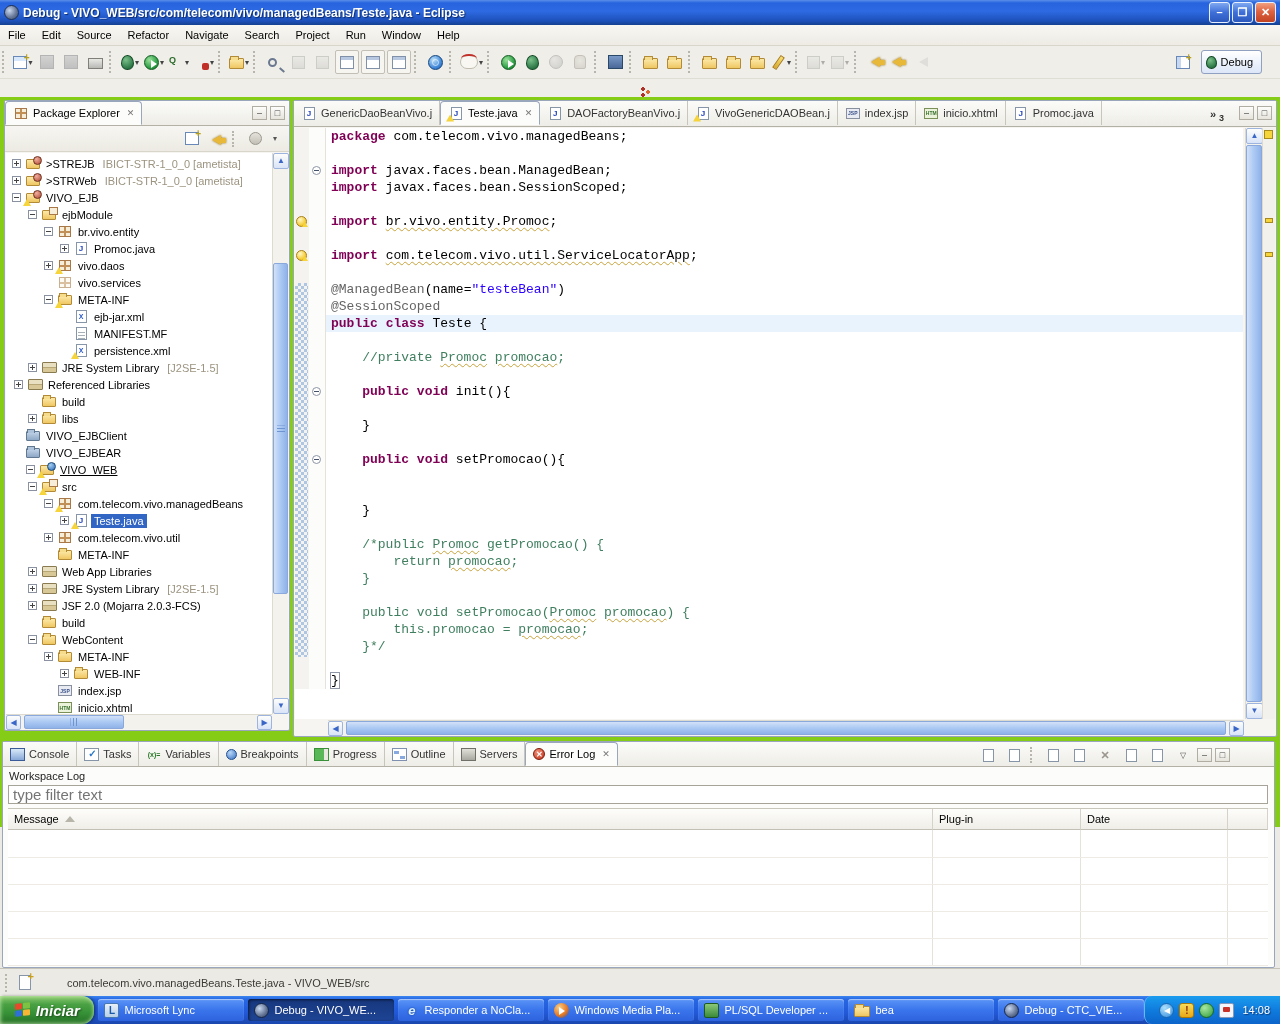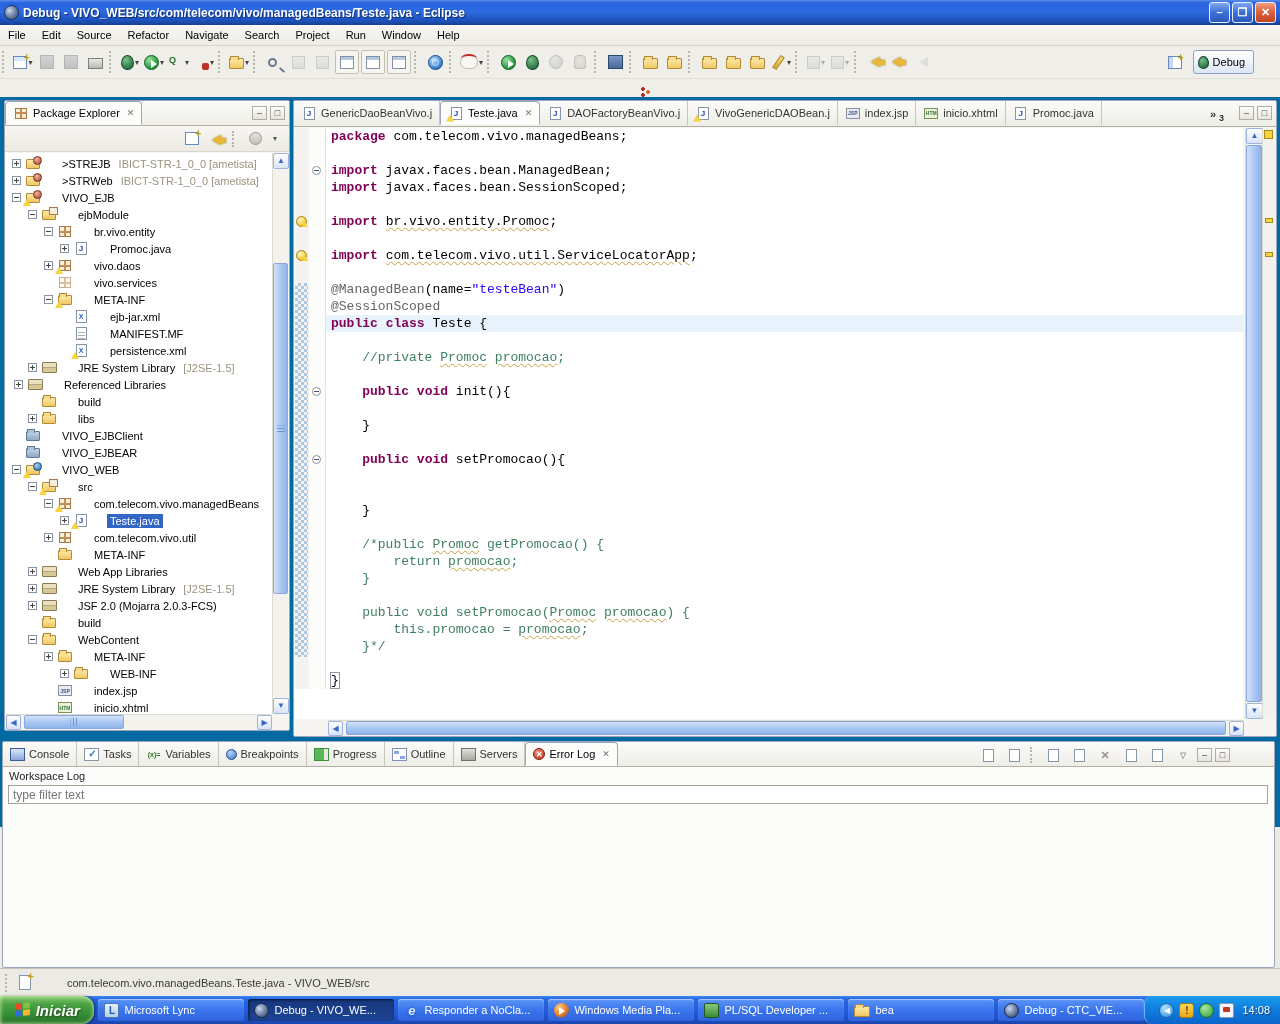--- a/index.html
+++ b/index.html
@@ -1,18 +1,18 @@
 <!DOCTYPE html>
 <html><head>
 <meta charset="utf-8">
 <style>
   *{box-sizing:border-box;margin:0;padding:0}
   html,body{width:1280px;height:1024px}
   body{font-family:"Liberation Sans",sans-serif;font-size:11px;color:#000;background:#ECEAE4;overflow:hidden}
-  #screen{position:relative;width:1280px;height:827px;background:#0369a1}
+  #screen{position:relative;width:1280px;height:827px;background:#84cc16}
   .abs{position:absolute}
 
   
   #titlebar{left:0;top:0;width:1280px;height:25px;
     background:linear-gradient(180deg,#5A8EE8 0%,#2663DE 12%,#2E6AE2 45%,#1C4FB8 85%,#15418F 100%);
     display:flex;align-items:center;padding:0 4px;color:#fff}
   #titlebar .ttl{font-size:12px;font-weight:bold;text-shadow:1px 1px 1px #0A2A6A;margin-left:4px;flex:1;white-space:nowrap;overflow:hidden}
   .winbtn{width:21px;height:21px;border-radius:3px;margin-left:2px;border:1px solid #E8F0FF;
     background:linear-gradient(180deg,#7FA8F0,#3E6FD8 50%,#2B58BC);display:flex;align-items:center;justify-content:center;
     color:#fff;font-size:11px;font-weight:bold;line-height:1}
@@ -79,21 +79,21 @@
   
   #pkgview{left:4px;top:100px;width:286px;height:631px}
   #pkgtools{height:26px;background:linear-gradient(180deg,#F7F6F2,#ECEAE2);border-bottom:1px solid #D8D5CA;display:flex;align-items:center;justify-content:flex-end;padding-right:8px;gap:4px}
   .vti{width:20px;height:20px;display:flex;align-items:center;justify-content:center;border:1px solid transparent;border-radius:2px;position:relative}
   #tree{position:absolute;left:1px;top:52px;right:17px;bottom:16px;background:#fff;overflow:hidden;padding-top:2px}
   .trow{display:flex;align-items:center;height:17px;white-space:nowrap}
   .texp{width:9px;height:9px;border:1px solid #8A92A2;background:#fff;flex:none;position:relative;margin-right:4px}
   .texp::before{content:"";position:absolute;left:1px;top:3px;width:5px;height:1px;background:#444}
   .texp.plus::after{content:"";position:absolute;left:3px;top:1px;width:1px;height:5px;background:#444}
   .texp.none{visibility:hidden}
-  .tlabel{padding:1px 3px;margin-left:18px}
+  .tlabel{padding:1px 3px;margin-left:2px}
   .trow.sel .tlabel{background:#3166C5;color:#fff}
   .textra{color:#9C9480;margin-left:5px}
   
   .ti{width:16px;height:15px;position:relative;flex:none;display:flex;align-items:center;justify-content:center}
   .ti.warn::after{content:"";position:absolute;left:-2px;bottom:-1px;width:8px;height:7px;background:#F6D43C;clip-path:polygon(50% 0,0 100%,100% 100%);filter:drop-shadow(0 0 1px #8A7410)}
   .ic-fold{width:14px;height:10px;background:linear-gradient(180deg,#FCE9A8,#EFC763);border:1px solid #B38A35;border-radius:1px;position:relative}
   .ic-fold::before{content:"";position:absolute;left:0;top:-3px;width:6px;height:3px;background:#F6DD8E;border:1px solid #B38A35;border-bottom:none}
   .ic-pkg{width:12px;height:11px;background:#F6EED8;border:1px solid #A87848;
     background-image:linear-gradient(#C09058,#C09058),linear-gradient(#C09058,#C09058);
     background-size:100% 2px,2px 100%;background-position:center,center;background-repeat:no-repeat}
@@ -168,21 +168,21 @@
   .bi-tasks::after{content:"\2713";position:absolute;left:3px;top:-1px;color:#2878C8;font-size:10px;font-weight:bold}
   .bi-vars{font-size:7px;font-weight:bold;color:#287828;display:flex;align-items:center;justify-content:center}
   .bi-bkpt{border-radius:50%;width:11px;height:11px;background:radial-gradient(circle at 35% 30%,#B8D8F8,#3870C0);border:1px solid #204E90;margin-top:1px}
   .bi-prog{background:linear-gradient(90deg,#58B858 0 9px,#E8E8E0 9px);border:1px solid #389038}
   .bi-outl{background:linear-gradient(#88A8E0,#88A8E0) 1px 2px/5px 3px no-repeat,linear-gradient(#88A8E0,#88A8E0) 7px 7px/5px 3px no-repeat,#fff;border:1px solid #8090B0}
   .bi-serv{background:linear-gradient(180deg,#E0E0D8,#A8A8A0);border:1px solid #707068}
   .bi-err{border-radius:50%;width:12px;height:12px;background:radial-gradient(circle at 35% 30%,#F09078,#C03018);border:1px solid #801808;color:#fff;font-size:8px;font-weight:bold;display:flex;align-items:center;justify-content:center}
   #btools{position:absolute;right:44px;top:3px;display:flex;align-items:center;gap:2px}
   #wslabel{position:absolute;left:6px;top:28px;color:#222}
   #filter{position:absolute;left:5px;top:43px;right:6px;height:19px;border:1px solid #A6A399;background:#fff;color:#9A978C;
-    font-family:"Liberation Sans",sans-serif;font-size:12px;padding:2px 4px}
+    font-family:"Liberation Sans",sans-serif;font-size:15px;padding:2px 4px}
   #logtable{position:absolute;left:5px;top:66px;right:6px;bottom:1px;background:#fff;border-top:1px solid #C8C5BA}
   .thcell{position:absolute;top:0;height:21px;background:linear-gradient(180deg,#FDFDFB,#F0EEE8);border-right:1px solid #D5D2C8;border-bottom:1px solid #C2BFB4;
     display:flex;align-items:center;padding-left:6px;gap:6px}
   .sortup{width:0;height:0;border-bottom:6px solid #B8B6AA;border-left:5px solid transparent;border-right:5px solid transparent}
   .gridv{position:absolute;top:21px;bottom:0;width:1px;background:#E4E2DA}
   .gridh{position:absolute;left:0;right:0;height:1px;background:#EDEBE4}
 
   
   #statusbar{left:0;top:968px;width:1280px;height:28px;background:#ECEAE4;border-top:1px solid #C6C3B8;display:flex;align-items:center}
   .sgrip{width:4px;height:18px;margin-left:5px;border-left:2px dotted #B8B6AC}
@@ -365,21 +365,21 @@
         <span class="g16 gi-arrowy"></span>
         <span class="dd">▾</span>
       </div>
       <div class="tbi dis">
         <span class="g16 gi-arrowg"></span>
       </div>
       <div style="flex: 1 1 0%;"></div>
       <div class="tbi">
         <span class="g16 gi-persp"></span>
       </div>
-      <div class="persp" style="margin-right: 26px;">
+      <div class="persp" style="margin-right: 18px;">
         <span class="g16 gi-bug" style="width:11px;height:13px"></span>
         <span>Debug</span>
       </div>
     </div>
   <div id="toolbar2" class="abs">
     <span class="tbi" style="margin-left:10px">
         <span class="g16 gi-dots"></span>
       </span>
   </div>
 
@@ -533,21 +533,21 @@
           </span>
           <span class="tlabel">VIVO_EJBClient</span>
         </div>
         <div class="trow" style="padding-left: 6px;">
           <span class="texp none"></span>
           <span class="ti">
             <span class="ic-cproj"></span>
           </span>
           <span class="tlabel">VIVO_EJBEAR</span>
         </div>
-        <div class="trow" style="padding-left: 6px;">
+        <div class="trow" style="padding-left: 20px; text-decoration: underline;">
           <span class="texp "></span>
           <span class="ti warn">
             <span class="ic-webp"></span>
           </span>
           <span class="tlabel">VIVO_WEB</span>
         </div>
         <div class="trow" style="padding-left: 22px;">
           <span class="texp "></span>
           <span class="ti warn">
             <span class="ic-src"></span>
@@ -974,20 +974,41 @@
           <span class="g16 gi-page" style="width: 11px; height: 13px;"></span>
         </div>
         <div class="tbi" style="height: 20px; font-size: 8px; color: rgb(85, 85, 85);">▽</div>
         <div class="minmax" style="position: static;">
           <span class="mmb">–</span>
           <span class="mmb">□</span>
         </div>
       </div>
     <div id="wslabel">Workspace Log</div>
     <input id="filter" placeholder="type filter text" style="">
+    <div id="logtable">
+        <div class="thcell" style="left: 0px; width: 925px;">
+          <span>Message</span>
+          <span class="sortup"></span>
+        </div>
+        <div class="gridv" style="left: 924px;"></div>
+        <div class="thcell" style="left: 925px; width: 148px;">
+          <span>Plug-in</span>
+        </div>
+        <div class="gridv" style="left: 1072px;"></div>
+        <div class="thcell" style="left: 1073px; width: 147px;">
+          <span>Date</span>
+        </div>
+        <div class="gridv" style="left: 1219px;"></div>
+        <div class="thcell" style="left: 1220px; right: 0px;"></div>
+        <div class="gridh" style="top: 48px;"></div>
+        <div class="gridh" style="top: 75px;"></div>
+        <div class="gridh" style="top: 102px;"></div>
+        <div class="gridh" style="top: 129px;"></div>
+        <div class="gridh" style="top: 156px;"></div>
+      </div>
   </div>
 
   <div id="statusbar" class="abs">
     <span class="sgrip"></span>
     <span class="st-icon"></span>
     <span id="statustext">com.telecom.vivo.managedBeans.Teste.java - VIVO_WEB/src</span>
   </div>
 
   <div id="taskbar" class="abs">
     <div id="startbtn">

